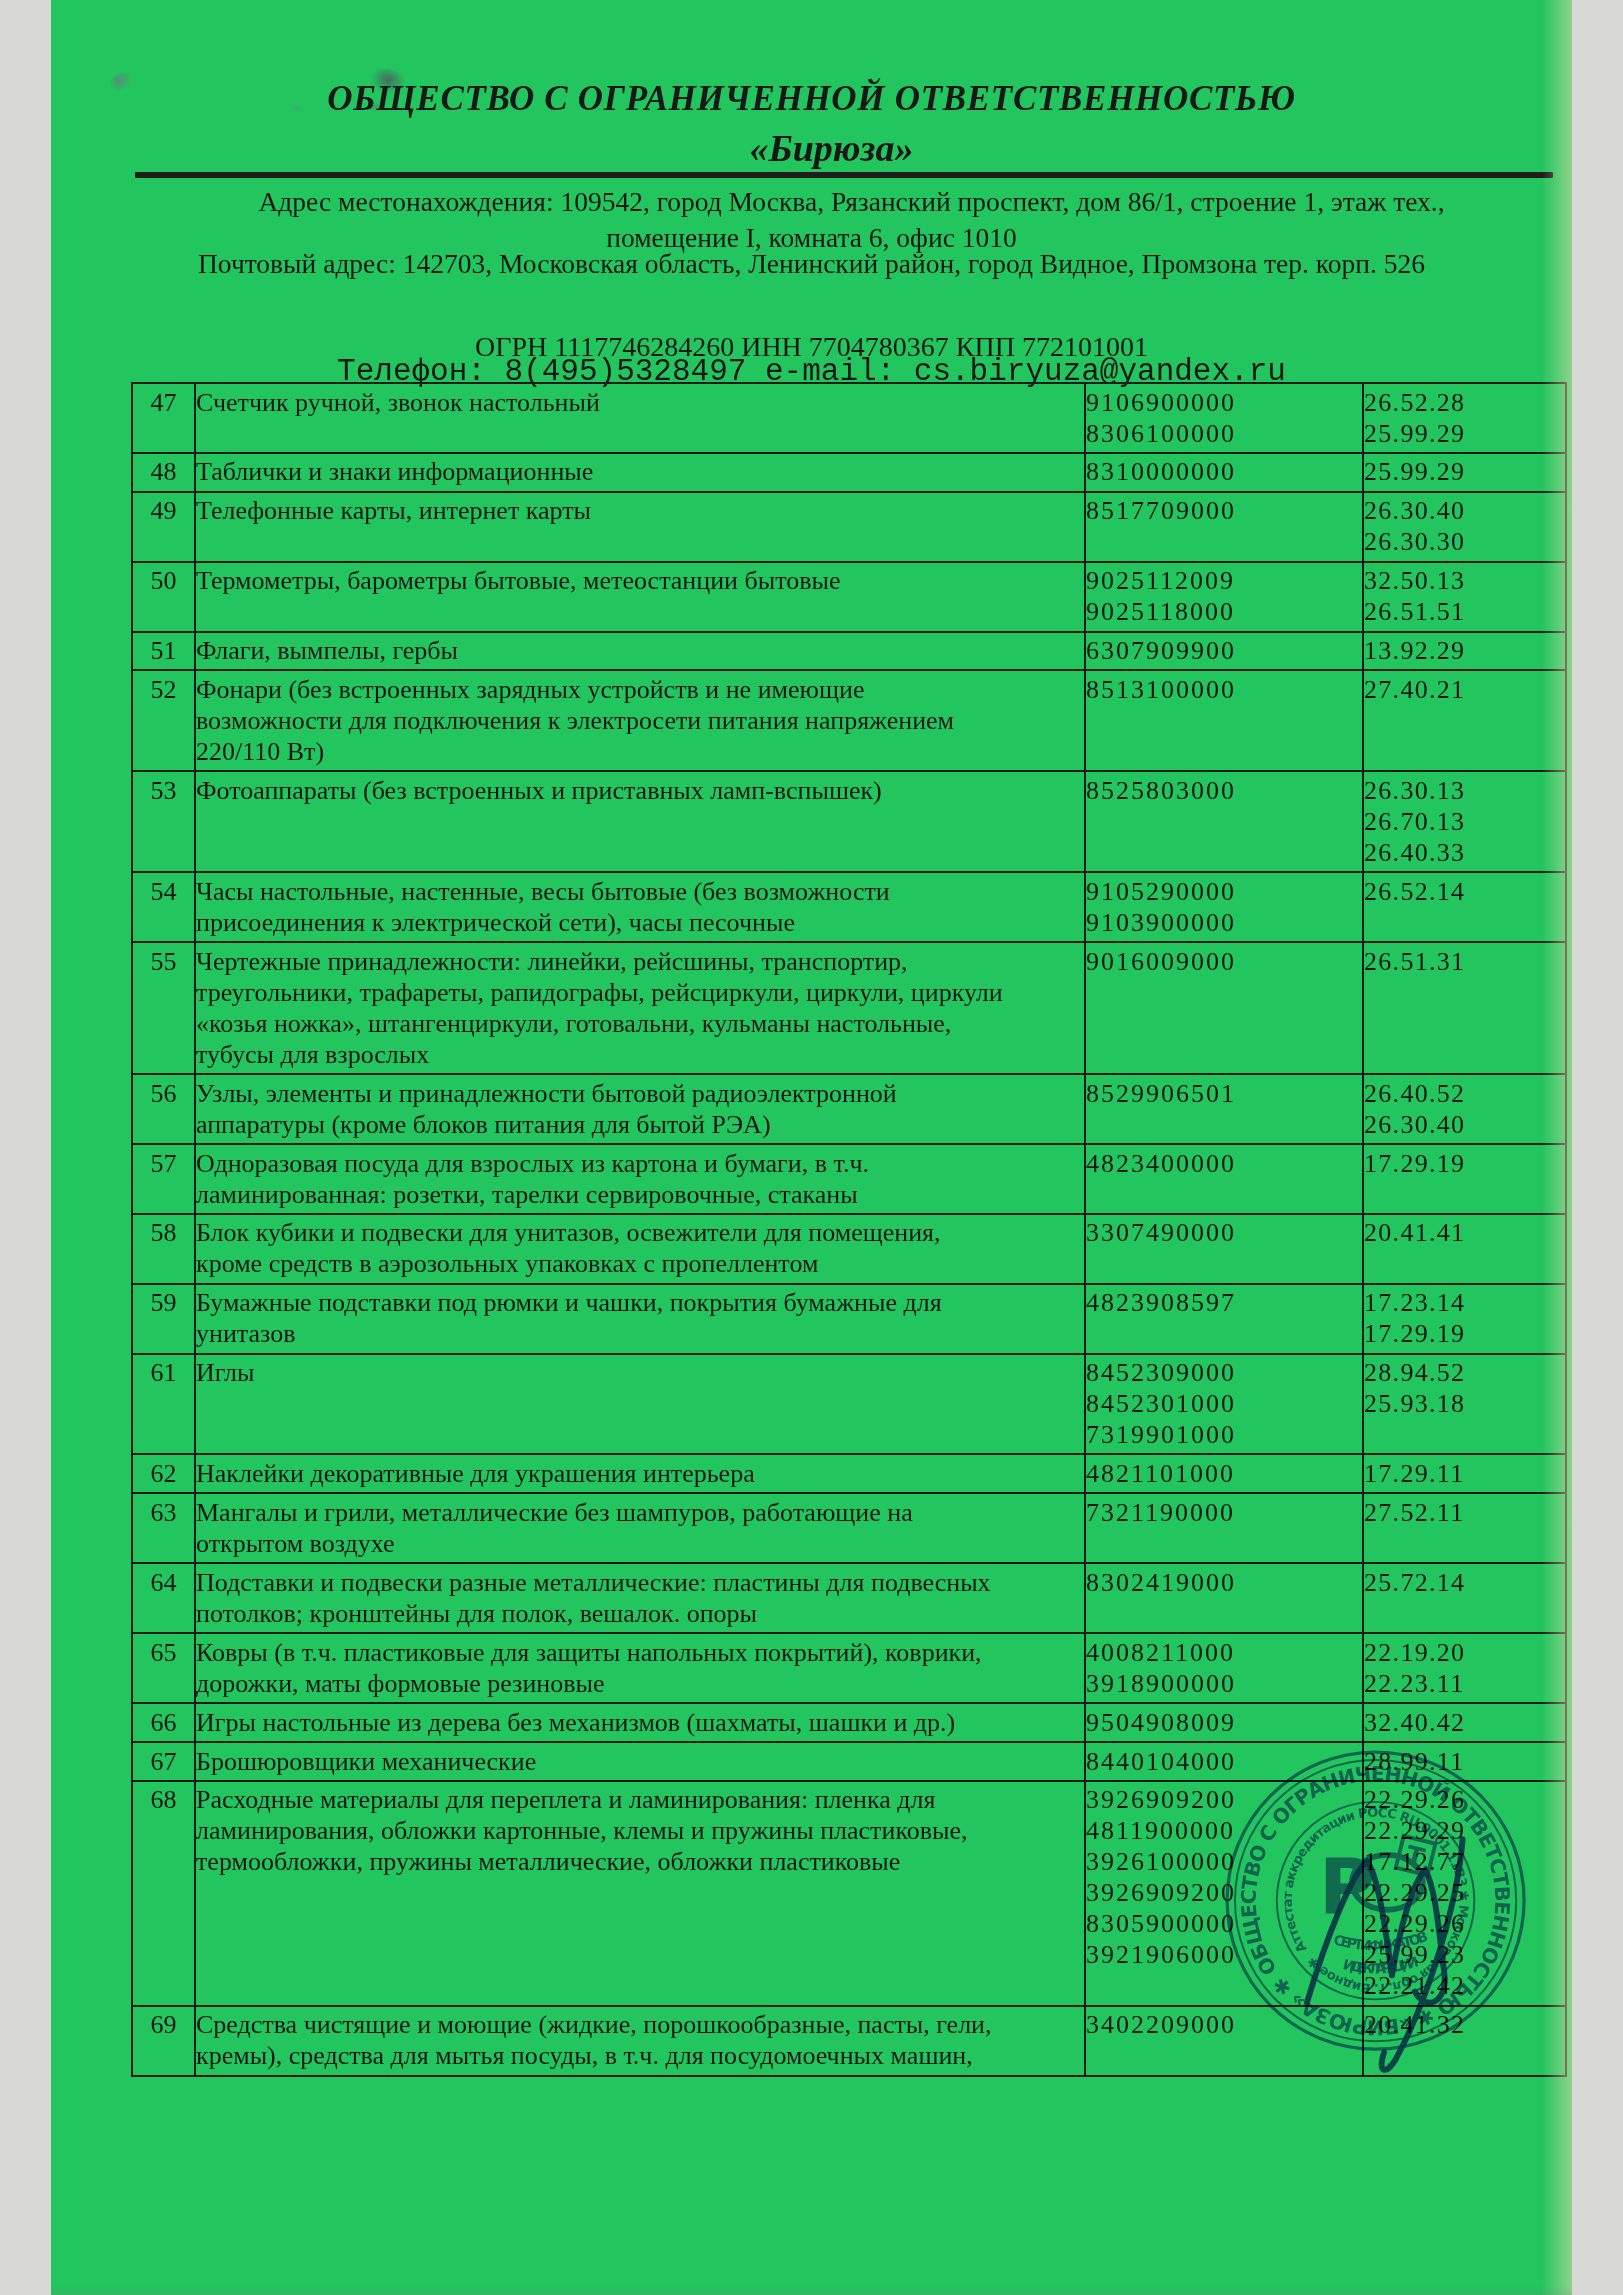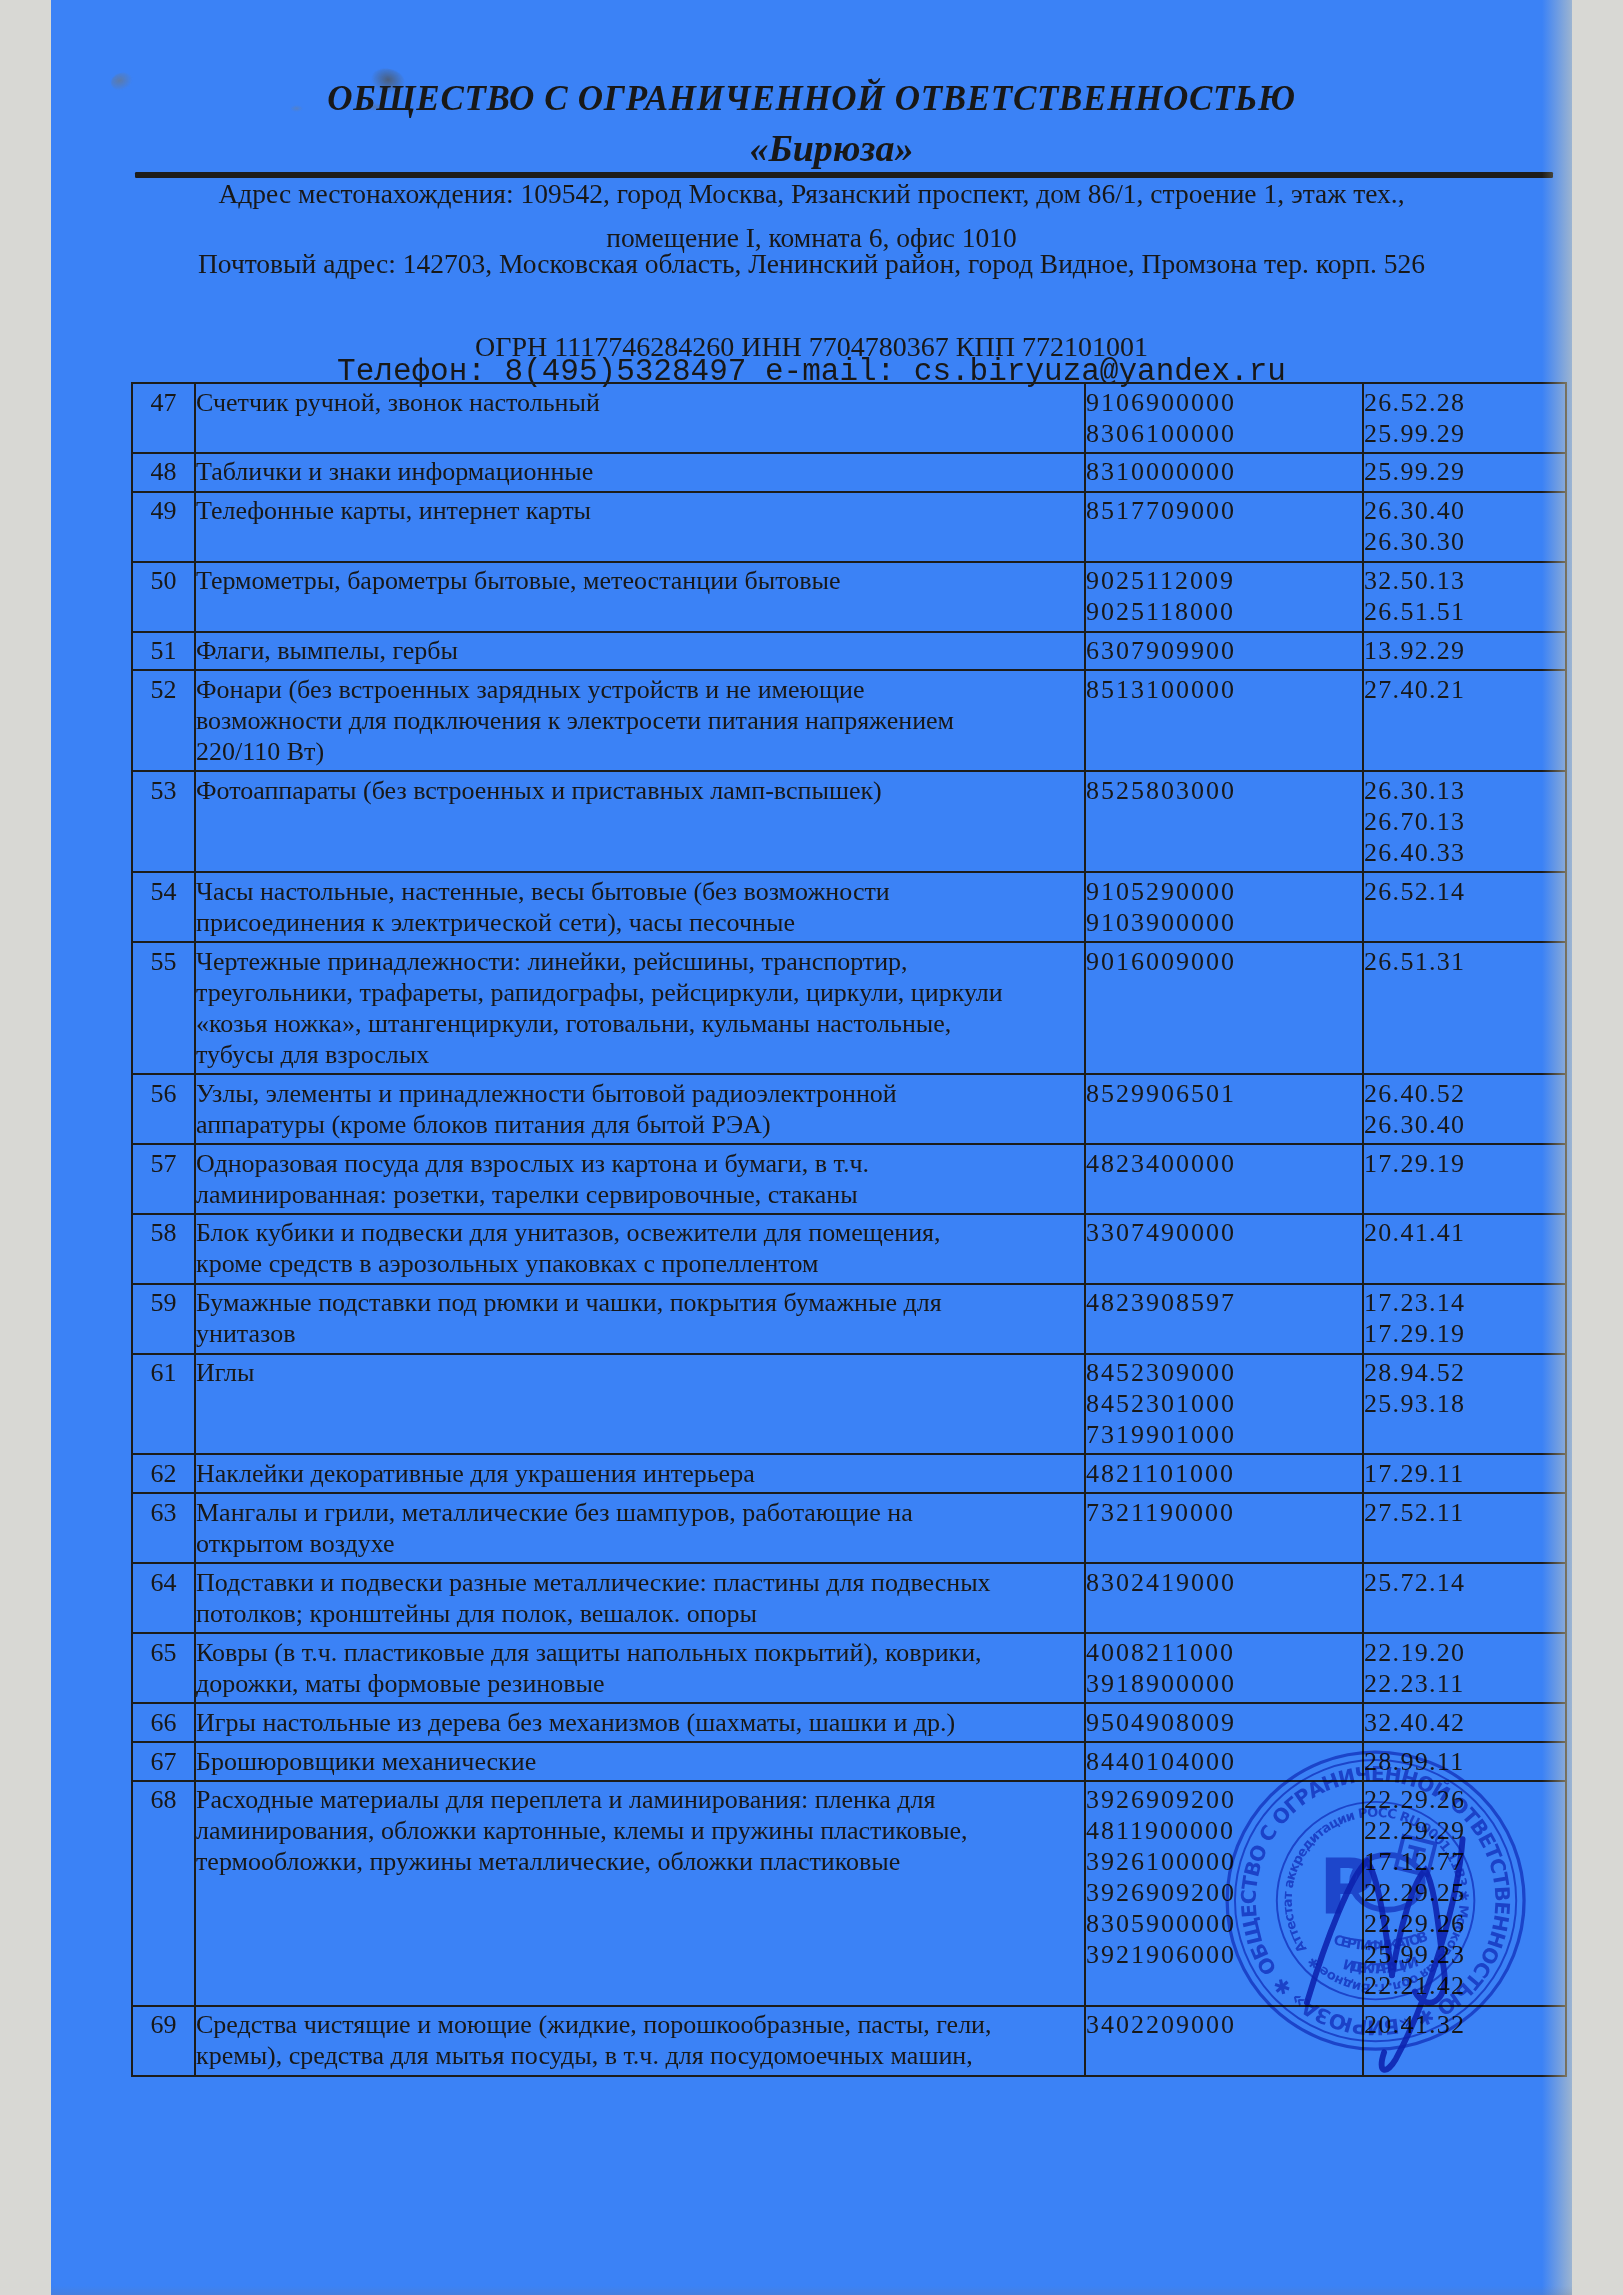--- a/index.html
+++ b/index.html
@@ -1,18 +1,18 @@
 <!DOCTYPE html>
 <html style="font-size:10.5px"><head>
 <meta charset="utf-8">
 <style>
   html,body{margin:0;padding:0;background:#d8d8d4;}
   .page{
     position:relative;width:1521px;height:2295px;margin:0 auto;
-    background:#3b82f6;overflow:hidden;
+    background:#22c55e;overflow:hidden;
     font-family:"Liberation Serif","DejaVu Serif",serif;color:#181818;
   }
   
   .edge-right{position:absolute;right:0;top:0;width:30px;height:100%;
     background:linear-gradient(to right,rgba(238,224,185,0),rgba(236,221,178,.55));pointer-events:none;}
   .edge-bottom{position:absolute;left:0;bottom:0;width:100%;height:9.2px;
     background:linear-gradient(to bottom,rgba(120,120,118,0),rgba(120,120,118,.18));pointer-events:none;}
   .smudge{position:absolute;border-radius:50%;filter:blur(0.7px);}
   .smudge.s1{left:60px;top:73px;width:22px;height:17px;
     background:radial-gradient(ellipse at 40% 40%,rgba(110,118,128,.65),rgba(110,118,128,0) 70%);transform:rotate(-15deg);}
@@ -21,21 +21,21 @@
   .smudge.s3{left:315px;top:103px;width:17px;height:7.9px;
     background:radial-gradient(ellipse,rgba(100,108,118,.5),rgba(100,108,118,0) 70%);}
   .smudge.s4{left:239px;top:105px;width:13px;height:6.5px;
     background:radial-gradient(ellipse,rgba(120,128,136,.4),rgba(120,128,136,0) 70%);}
 
   .hline{position:absolute;left:0;width:100%;text-align:center;white-space:nowrap;}
   .org-name{top:79px;font-size:35px;font-weight:bold;font-style:italic;letter-spacing:0.7px;}
   .org-short{top:126px;font-size:38px;font-weight:bold;font-style:italic;padding-left:20px;}
   .head-rule{position:absolute;left:84px;top:172px;width:1418px;height:5.9px;background:#1d1d1c;border-radius:1.3px;}
   .addr{font-size:27.5px;}
-  .a1{top:178px;} .a2{top:222px;} .a3{top:248px;}
+  .a1{top:186px;padding-left:40px;} .a2{top:222px;} .a3{top:248px;}
   .reg{top:318px;font-size:28px;margin-top:13px;}
   .phone{top:354px;font-size:31px;font-family:Liberation Mono, monospace;}
 
   table.goods{
     position:absolute;left:80px;top:382px;width:1435px;
     border-collapse:collapse;table-layout:fixed;
   }
   table.goods td{
     border:2px solid #1c1c1b;vertical-align:top;
     padding:2.6px 0 3.3px 0;font-size:26px;

